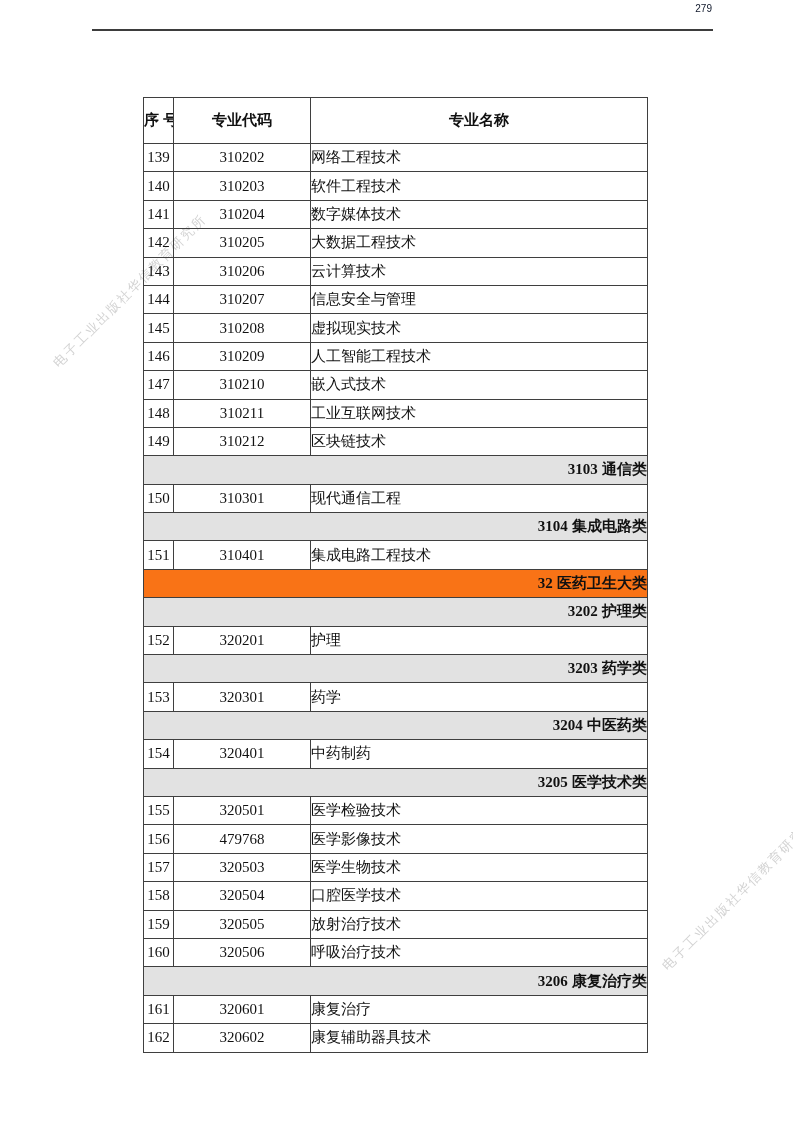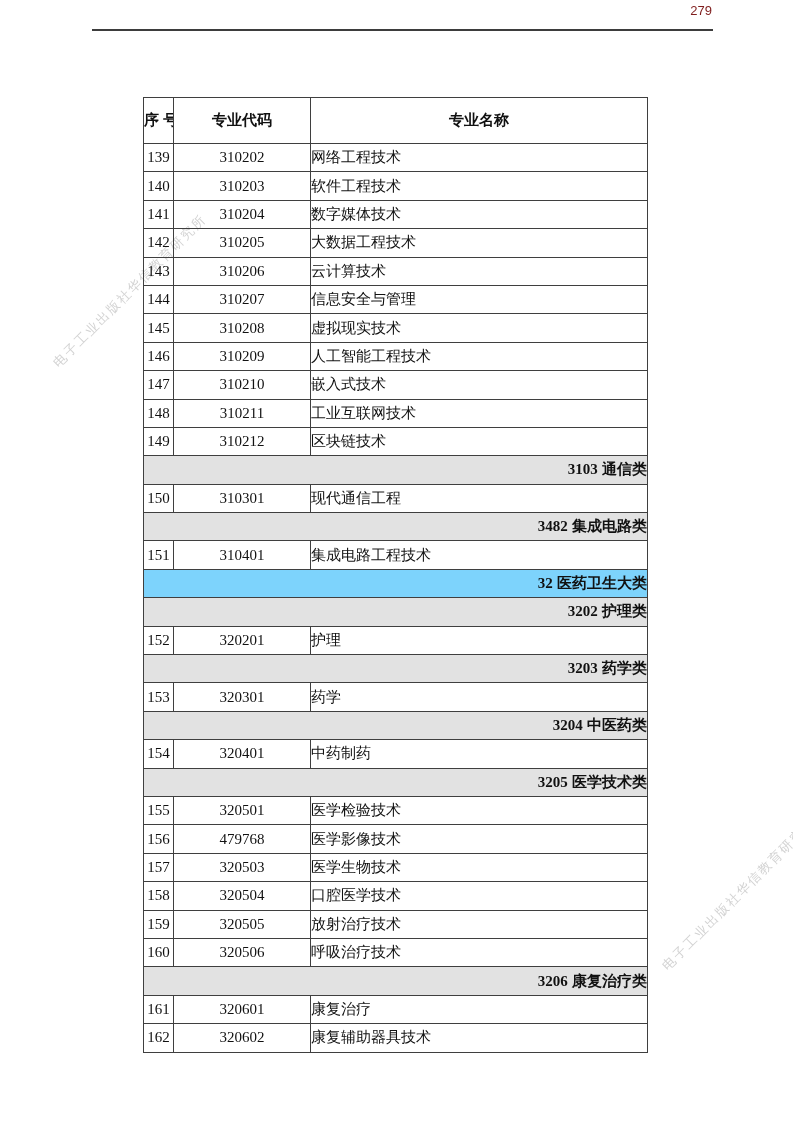--- a/index.html
+++ b/index.html
@@ -1,21 +1,21 @@
 <!DOCTYPE html>
 <html><head>
 <meta charset="utf-8">
 <style>
   html,body{margin:0;padding:0;background:#ffffff;}
   .page{
     position:relative;width:793px;height:1122px;background:#ffffff;
     font-family:"Liberation Sans",sans-serif;overflow:hidden;color:#141414;
   }
   .pageno{
-    position:absolute;top:3px;right:81px;font-size:13px;color:#7f1d1d;
+    position:absolute;top:3px;right:81px;font-size:10px;color:#0f172a;
     font-family:"Liberation Sans",sans-serif;
   }
   .rule{
     position:absolute;top:29px;left:92px;width:621px;height:2px;background:#3d3d3d;
   }
   .wm{
     position:absolute;color:#cbcbcb;opacity:0.85;font-size:13px;letter-spacing:2px;
     white-space:nowrap;transform:rotate(-45deg);transform-origin:center center;
     pointer-events:none;z-index:1;
   }
@@ -39,21 +39,21 @@
   td.h-serial{white-space:pre-line;line-height:1.25;margin-left:13px;}
   tbody td{height:27.4px;}
   td.c-no,td.c-code{
     text-align:center;font-family:"Liberation Serif",serif;font-size:15.5px;
   }
   td.c-name{text-align:left;padding-left:3px;font-family:Liberation Sans, sans-serif;}
   td.sec-cell{
     font-weight:bold;padding-left:2px;text-align:right;
   }
   td.sec-class{background:#e2e2e2;font-size:15.5px;}
-  td.sec-major{background:#7dd3fc;font-size:17.5px;}
+  td.sec-major{background:#f97316;font-size:17.5px;}
   .snum{font-family:"Liberation Serif",serif;}
   .stxt{font-family:"Liberation Sans",sans-serif;}
 </style>
 </head>
 <body>
 
 <div class="page">
 
   <div class="pageno">279</div>
   <div class="rule"></div>
@@ -134,21 +134,21 @@
           </tr>
           <tr>
             <td colspan="3" class="sec-cell sec-class"><span class="snum">3103</span> <span class="stxt">通信类</span></td>
           </tr>
           <tr>
             <td class="c-no">150</td>
             <td class="c-code">310301</td>
             <td class="c-name">现代通信工程</td>
           </tr>
           <tr>
-            <td colspan="3" class="sec-cell sec-class"><span class="snum">3482</span> <span class="stxt">集成电路类</span></td>
+            <td colspan="3" class="sec-cell sec-class"><span class="snum">3104</span> <span class="stxt">集成电路类</span></td>
           </tr>
           <tr>
             <td class="c-no">151</td>
             <td class="c-code">310401</td>
             <td class="c-name">集成电路工程技术</td>
           </tr>
           <tr>
             <td colspan="3" class="sec-cell sec-major"><span class="snum">32</span> <span class="stxt">医药卫生大类</span></td>
           </tr>
           <tr>

